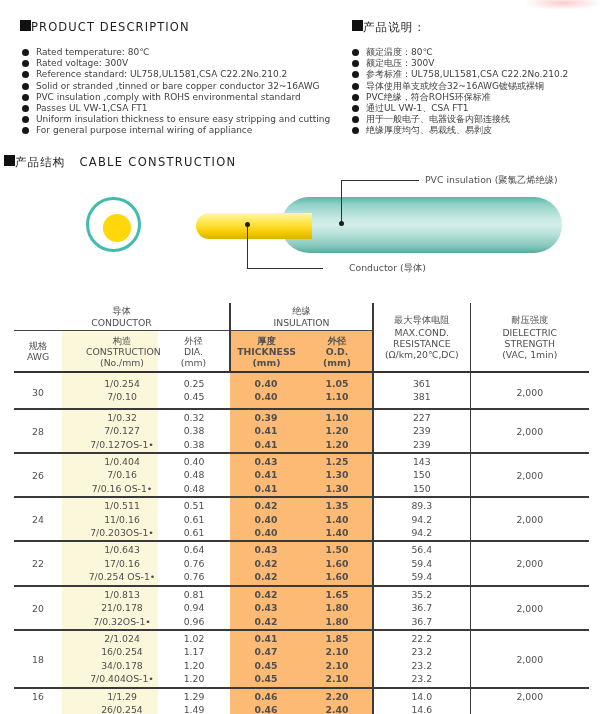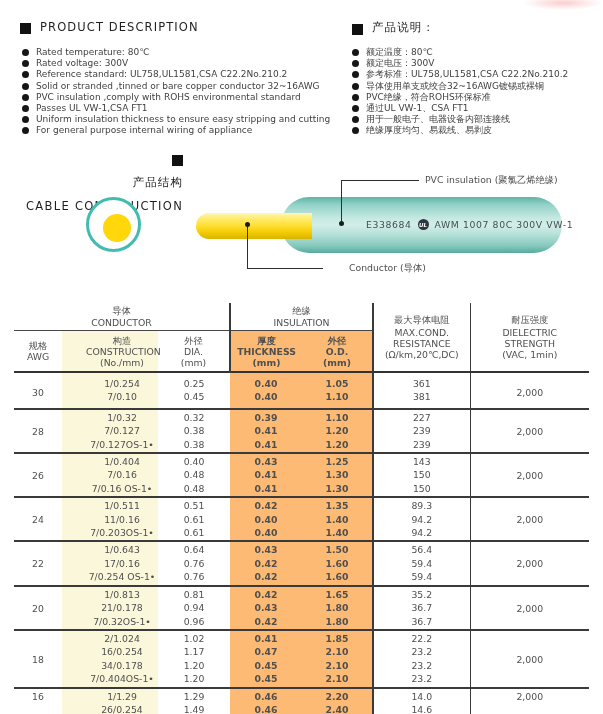--- a/index.html
+++ b/index.html
@@ -1,21 +1,21 @@
 <!DOCTYPE html>
 <html><head>
 <meta charset="utf-8">
 <style>
   html,body{margin:0;padding:0;background:#fff;}
   .page{
     position:relative;width:603px;height:714px;background:#fff;overflow:hidden;
     font-family:"DejaVu Sans","Liberation Sans",sans-serif;color:#4a4a4a;
   }
   
-  .sec-head{position:absolute;display:flex;align-items:flex-end;gap:9px;
+  .sec-head{position:absolute;display:flex;align-items:flex-start;gap:0;
     font-size:11.5px;color:#1f1f1f;letter-spacing:1.1px;white-space:nowrap;}
   .sq{width:11px;height:11px;background:#111;flex:0 0 11px;}
   .sec-head .sub{margin-left:14px;letter-spacing:1.3px;}
   
   .blist{position:absolute;list-style:none;margin:0;padding:0;}
   .blist li{display:flex;align-items:flex-start;gap:7px;font-size:9px;line-height:11.2px;color:#3f3f3f;white-space:nowrap;}
   .dot{flex:0 0 7px;width:7px;height:7px;border-radius:50%;background:#161616;margin-top:2px;}
   
   .xsec{position:absolute;left:86px;top:197px;width:49px;height:49px;border:3.5px solid #41bcae;border-radius:50%;background:#fff;}
   .xsec-core{position:absolute;left:14px;top:14px;width:28px;height:28px;border-radius:50%;background:#ffd70a;}
@@ -135,39 +135,34 @@
       <li>
         <span class="dot"></span>
         <span>用于一般电子、电器设备内部连接线</span>
       </li>
       <li>
         <span class="dot"></span>
         <span>绝缘厚度均匀、易裁线、易剥皮</span>
       </li>
     </ul>
 
-  <div class="sec-head" style="left:12px;top:155px;flex-direction:column;">
+  <div class="sec-head" style="left:4px;top:155px;">
     <span class="sq"></span>
     <span>产品结构</span>
     <span class="sub">CABLE CONSTRUCTION</span>
   </div>
 
   <div class="xsec">
     <div class="xsec-core"></div>
   </div>
 
   <div class="cyl"></div>
   <div class="cyl-cap"></div>
   <div class="rod"></div>
 
-  <div class="cable-print">
-    <span>E338684</span>
-    <span class="ul-badge">UL</span>
-    <span>AWM 1007 80C 300V VW-1</span>
-  </div>
 
   <div class="lead" style="left:341px;top:180px;width:1px;height:43px;"></div>
   <div class="lead" style="left:341px;top:180px;width:78px;height:1px;"></div>
   <div class="lead-dot" style="left:339px;top:221px;"></div>
   <div class="callout" style="left:425px;top:174px;text-align:center;">PVC insulation (聚氯乙烯绝缘)</div>
 
   <div class="lead" style="left:247px;top:224px;width:1px;height:44px;"></div>
   <div class="lead" style="left:247px;top:268px;width:76px;height:1px;"></div>
   <div class="lead-dot" style="left:245px;top:222px;"></div>
   <div class="callout" style="left:349px;top:262px;">Conductor (导体)</div>

